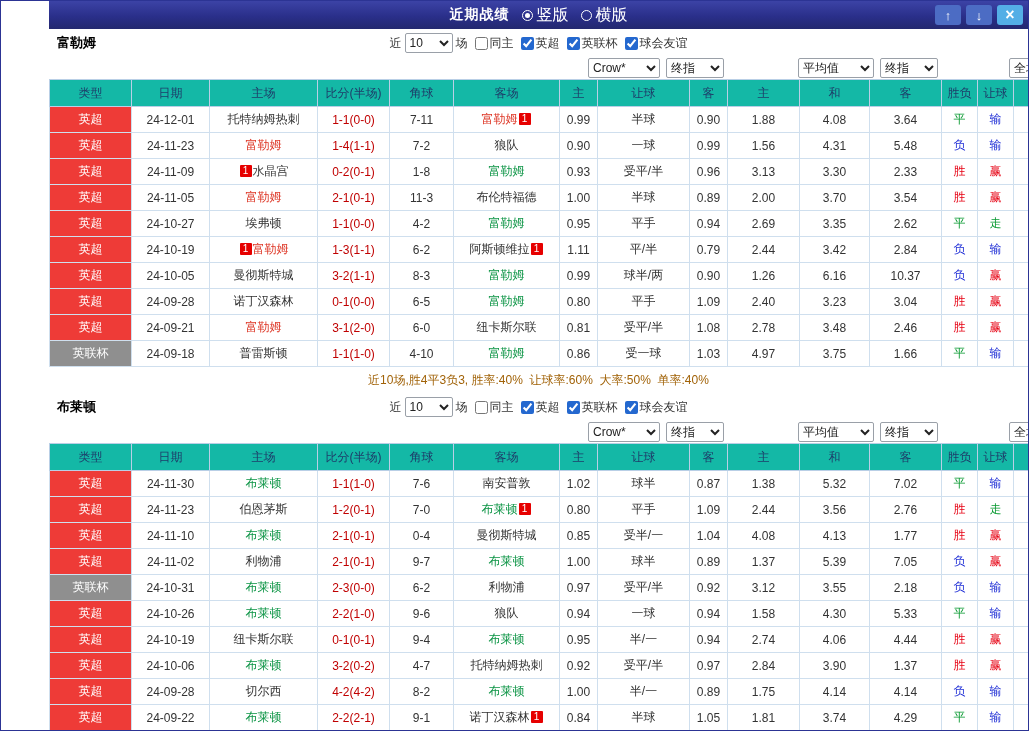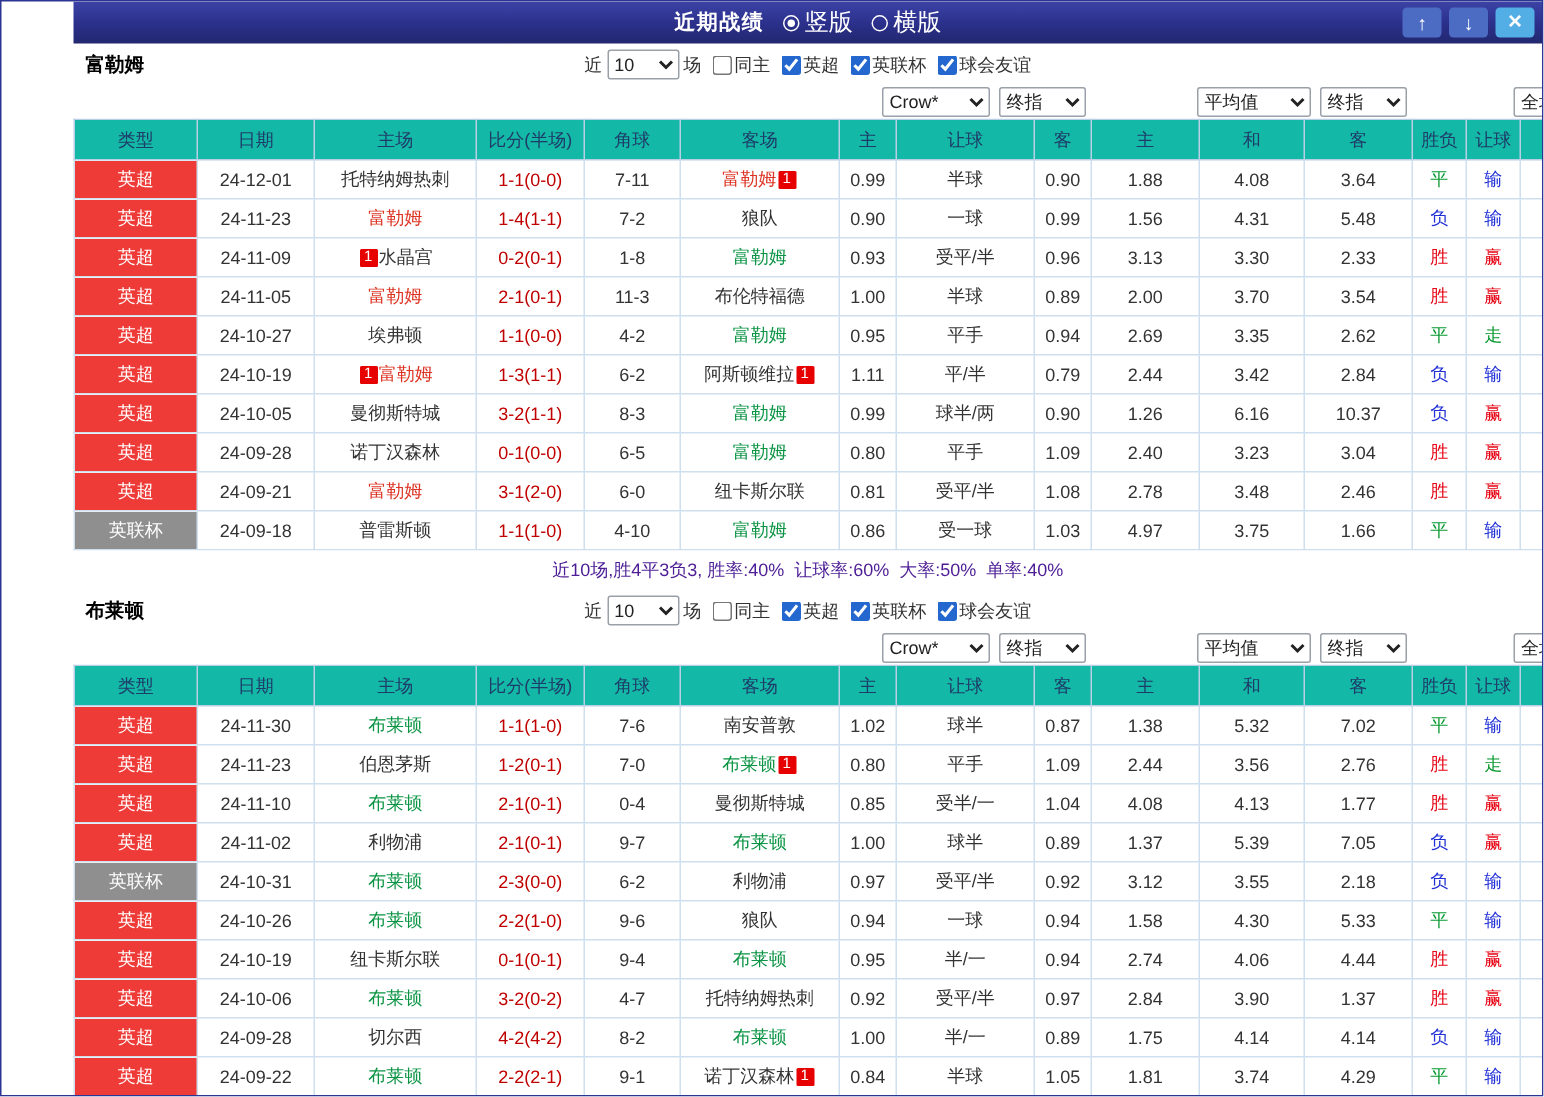--- a/index.html
+++ b/index.html
@@ -39,21 +39,21 @@
   td.score{color:#c00000;}
   td.corner{color:#333;}
   td.odds{color:#333;}
   .nm-k{color:#333;}
   .nm-r{color:#dd3322;}
   .nm-g{color:#0b9444;}
   td.rs-r{color:#e60012;}
   td.rs-g{color:#0a9a32;}
   td.rs-b{color:#2130d6;}
   .badge{display:inline-block;width:12px;height:12px;line-height:12px;background:#e60000;color:#fff;font-size:10px;text-align:center;margin:0 1px;vertical-align:1px;border-radius:1px;}
-  .summary{flex:0 0 26px;display:flex;align-items:center;justify-content:center;color:#4c1d95;background:#fff;white-space:pre;}
+  .summary{flex:0 0 26px;display:flex;align-items:center;justify-content:center;color:#a16207;background:#fff;white-space:pre;}
 </style>
 </head>
 <body>
 
 <div class="window">
 
   <div class="titlebar">
     <div class="title-center">
       <span class="tb-title">近期战绩</span>
       <span class="radio-opt">

